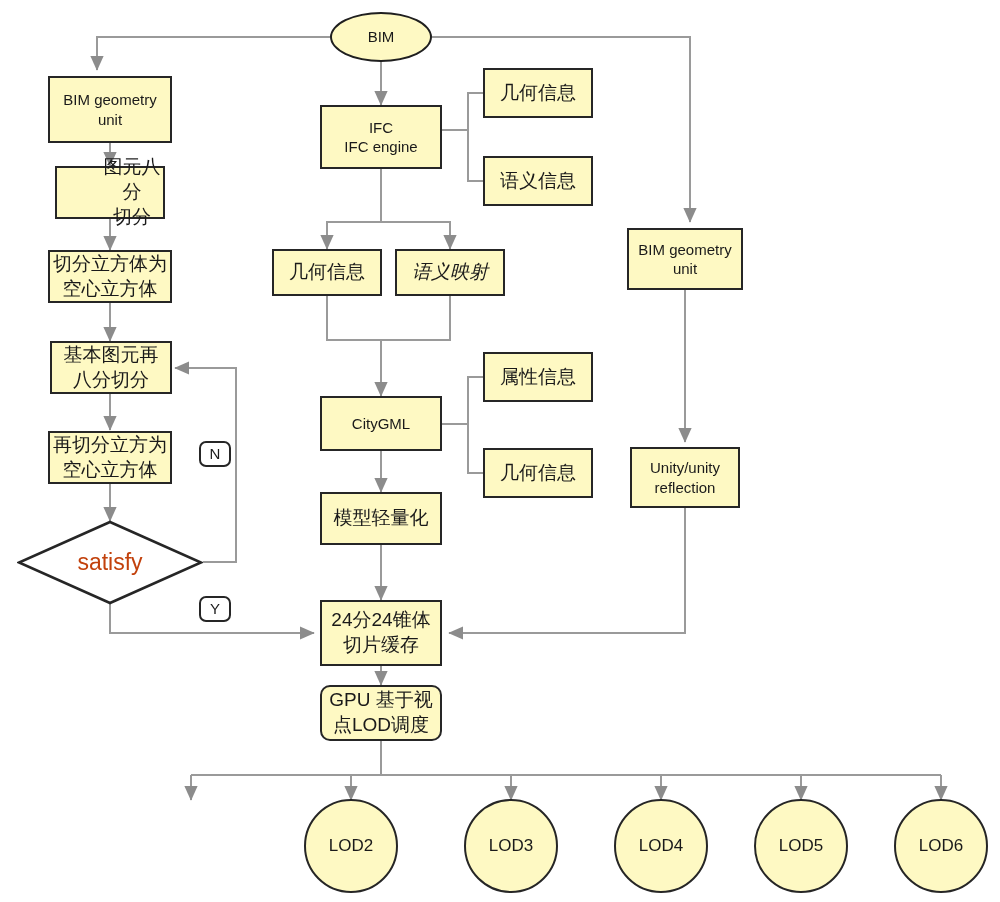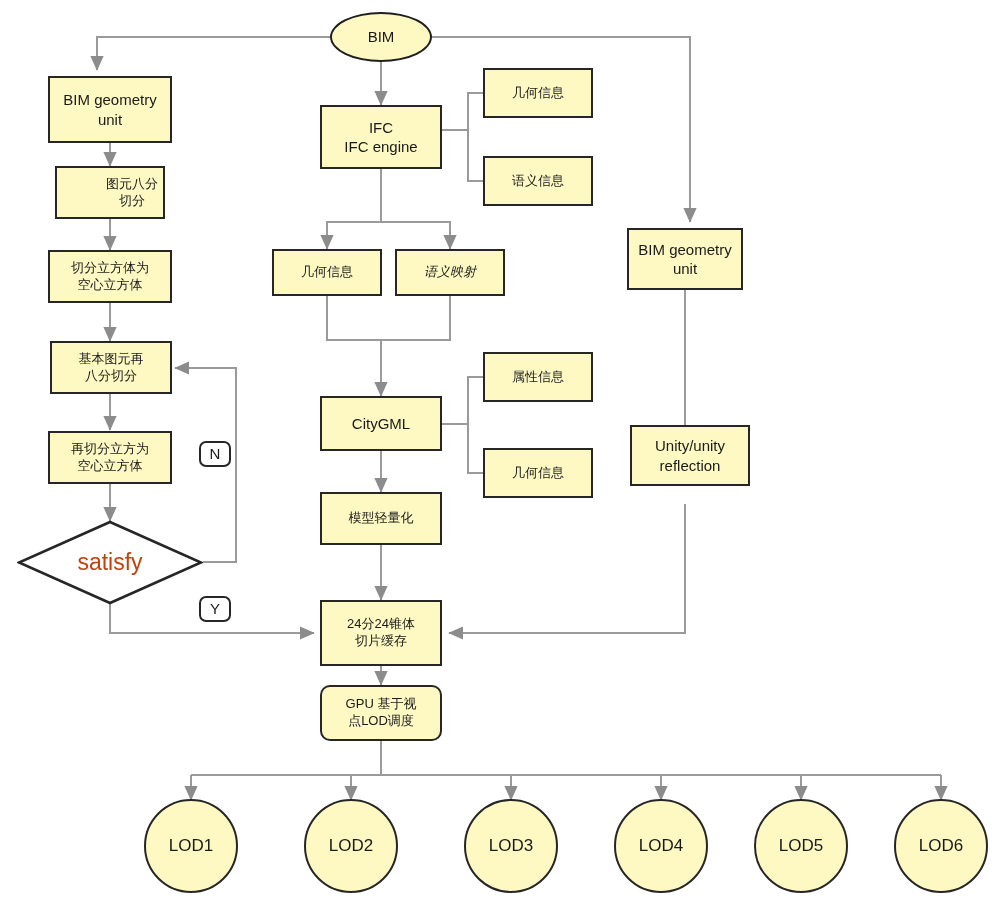--- a/index.html
+++ b/index.html
@@ -34,21 +34,21 @@
     text-align: center;
     background: #fef9c3;
     color: #1a1a1a;
     line-height: 1.30;
     z-index: 2;
   }
   .rect {
     border: 2px solid #262626;
     font-size: 15px;
   }
-  .rect.cn { font-size: 13px; }
+  .rect.cn { font-size: 19px; }
   .ellipse {
     border: 2px solid #1f1f1f;
     border-radius: 50%;
     font-size: 15px;
   }
   .circle {
     border: 2px solid #262626;
     border-radius: 50%;
     font-size: 17px;
   }
@@ -177,29 +177,28 @@
 
   <div class="node rect cn" style="left:483px; top:352px; width:110px; height:50px;">属性信息</div>
 
   <div class="node rect cn" style="left:483px; top:448px; width:110px; height:50px;">几何信息</div>
 
   <div class="node rect cn" style="left:320px; top:492px; width:122px; height:53px;">模型轻量化</div>
 
   <div class="node rect lines" style="left:627px; top:228px; width:116px; height:62px;">BIM geometry
 unit</div>
 
-  <div class="node rect lines" style="left:630px; top:425px; width:120px; height:61px;">Unity/unity
+  <div class="node rect lines" style="left:630px; top:447px; width:110px; height:61px;">Unity/unity
 reflection</div>
 
   <div class="node rect cn lines" style="left:320px; top:600px; width:122px; height:66px;">24分24锥体
 切片缓存</div>
 
   <div class="node rect cn lines" style="left:320px; top:685px; width:122px; height:56px;border-radius:10px;">GPU 基于视
 点LOD调度</div>
 
-  <div class="node circle" style="left:144px; top:799px; width:94px; height:94px;">LOD1</div>
   <div class="node circle" style="left:304px; top:799px; width:94px; height:94px;">LOD2</div>
   <div class="node circle" style="left:464px; top:799px; width:94px; height:94px;">LOD3</div>
   <div class="node circle" style="left:614px; top:799px; width:94px; height:94px;">LOD4</div>
   <div class="node circle" style="left:754px; top:799px; width:94px; height:94px;">LOD5</div>
   <div class="node circle" style="left:894px; top:799px; width:94px; height:94px;">LOD6</div>
 
 </div>
 
 </body></html>

